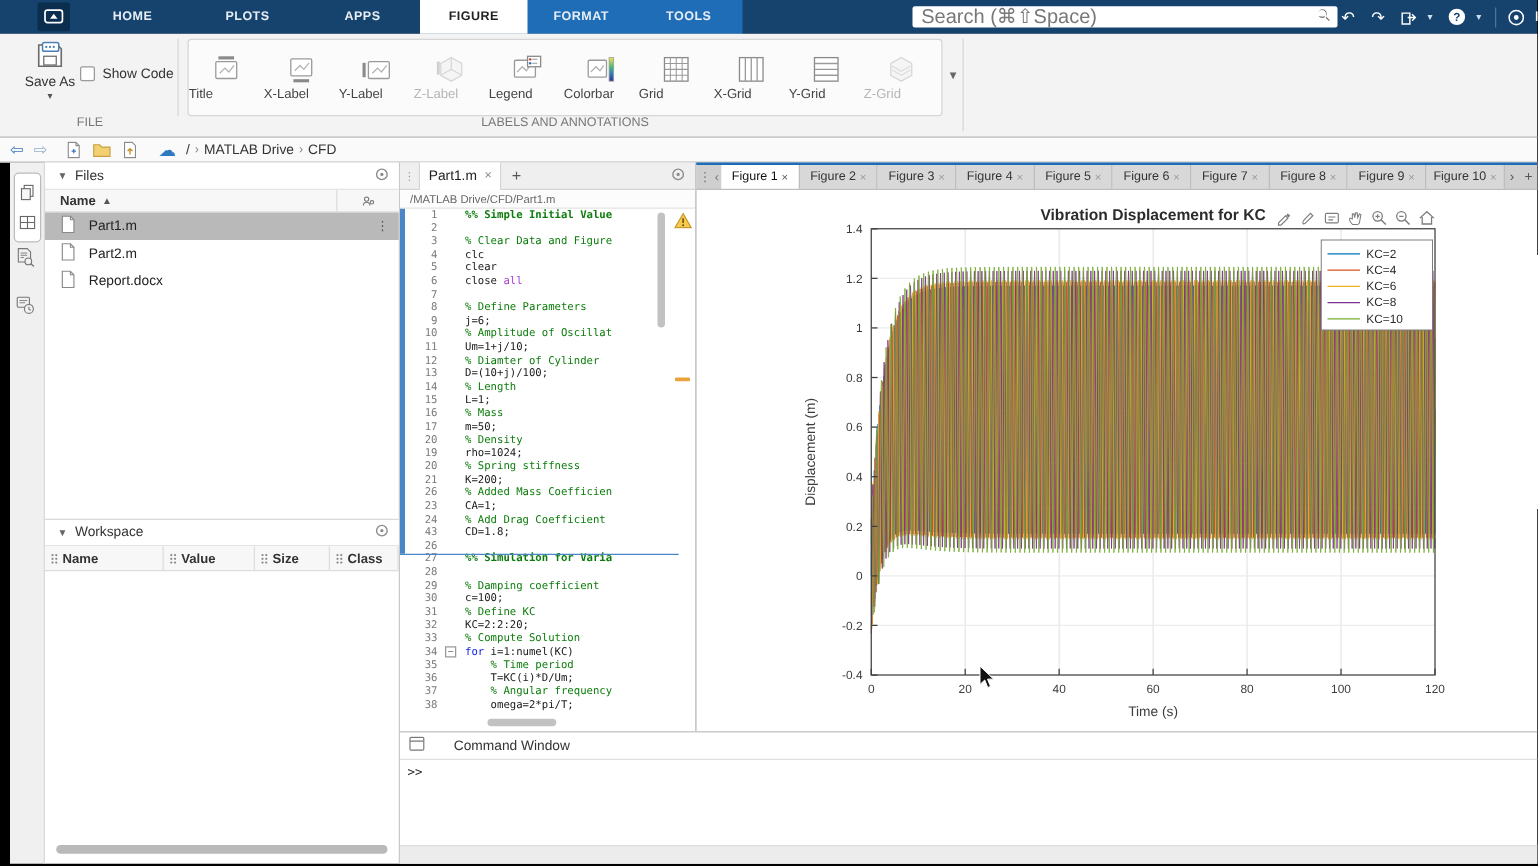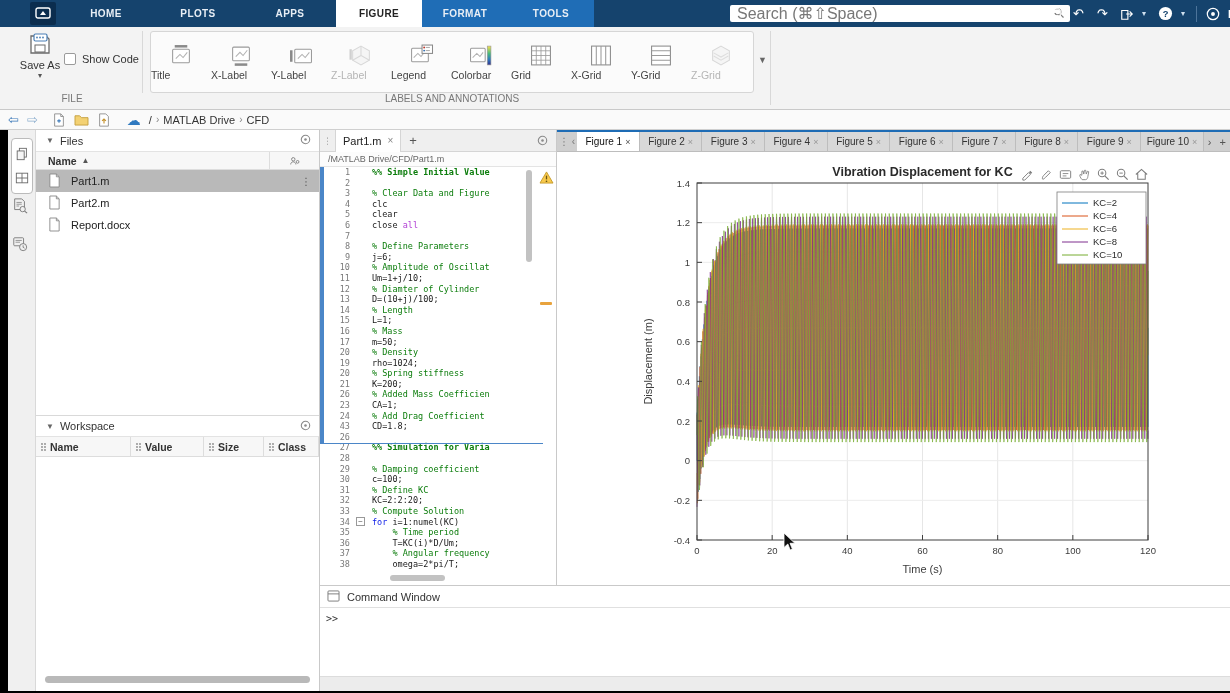--- a/index.html
+++ b/index.html
@@ -96,21 +96,21 @@
   .figtab .x{color:#999;font-size:9px}
   .figtab.active{background:#fff;color:#111}
   .figtab.active .x{color:#555}
   .fignav{display:flex;align-items:center;color:#555;font-size:11px;padding:0 4px}
   .figtools{position:absolute;left:462px;top:36px;display:flex;gap:3px}
   .figtools .ti{width:16px;height:16px;display:flex;align-items:center;justify-content:center}
   #plot{position:absolute;left:0;top:30px}
 
   
   .cmd{position:absolute;left:320px;top:585px;width:910px;height:106px;background:#fff;border-top:1px solid #c9c9c9}
-  .cmdhead{height:22px;display:flex;align-items:center;gap:7px;border-bottom:1px solid #e0e0e0;font-size:11px;color:#333;padding-left:7px}
+  .cmdhead{height:22px;display:flex;align-items:center;gap:23px;border-bottom:1px solid #e0e0e0;font-size:11px;color:#333;padding-left:7px}
   .cmdbody{font-family:"DejaVu Sans Mono",monospace;font-size:10px;color:#333;padding:5px 0 0 6px}
   .cmdfoot{position:absolute;left:0;bottom:0;width:910px;height:15px;background:#ececec;border-top:1px solid #dcdcdc}
 
   .cursor{position:absolute;left:783px;top:532px;z-index:50}
 </style>
 </head>
 <body>
 
 <div id="app">
 

